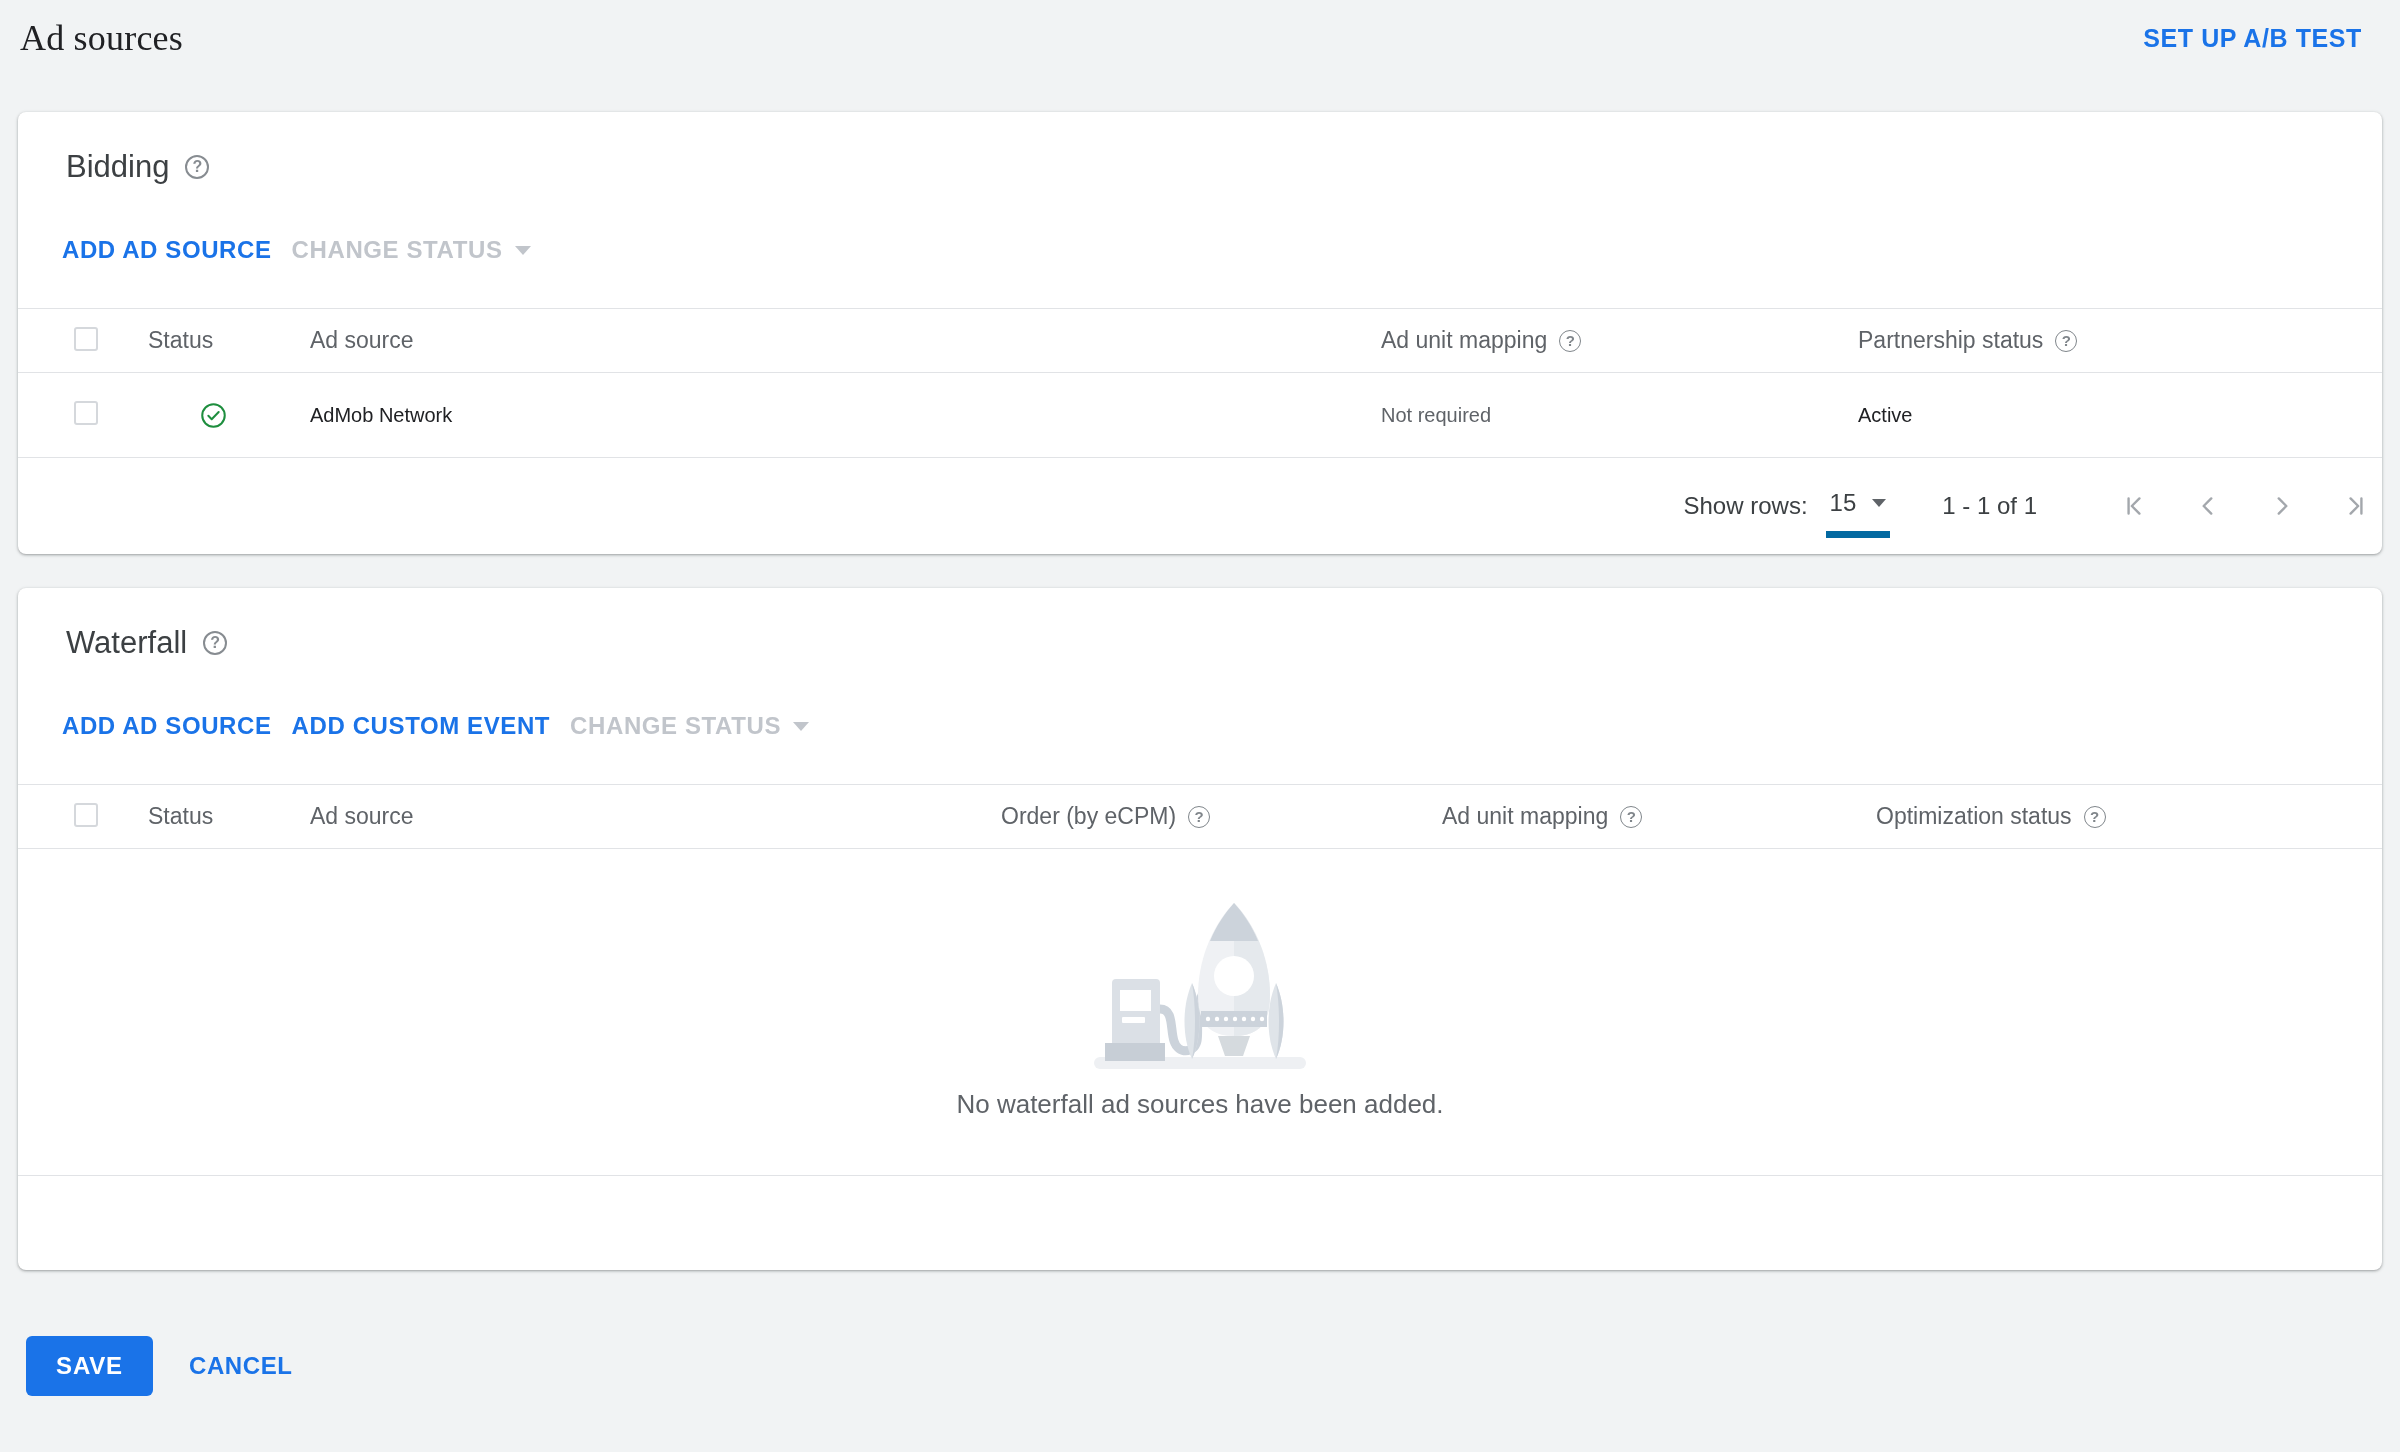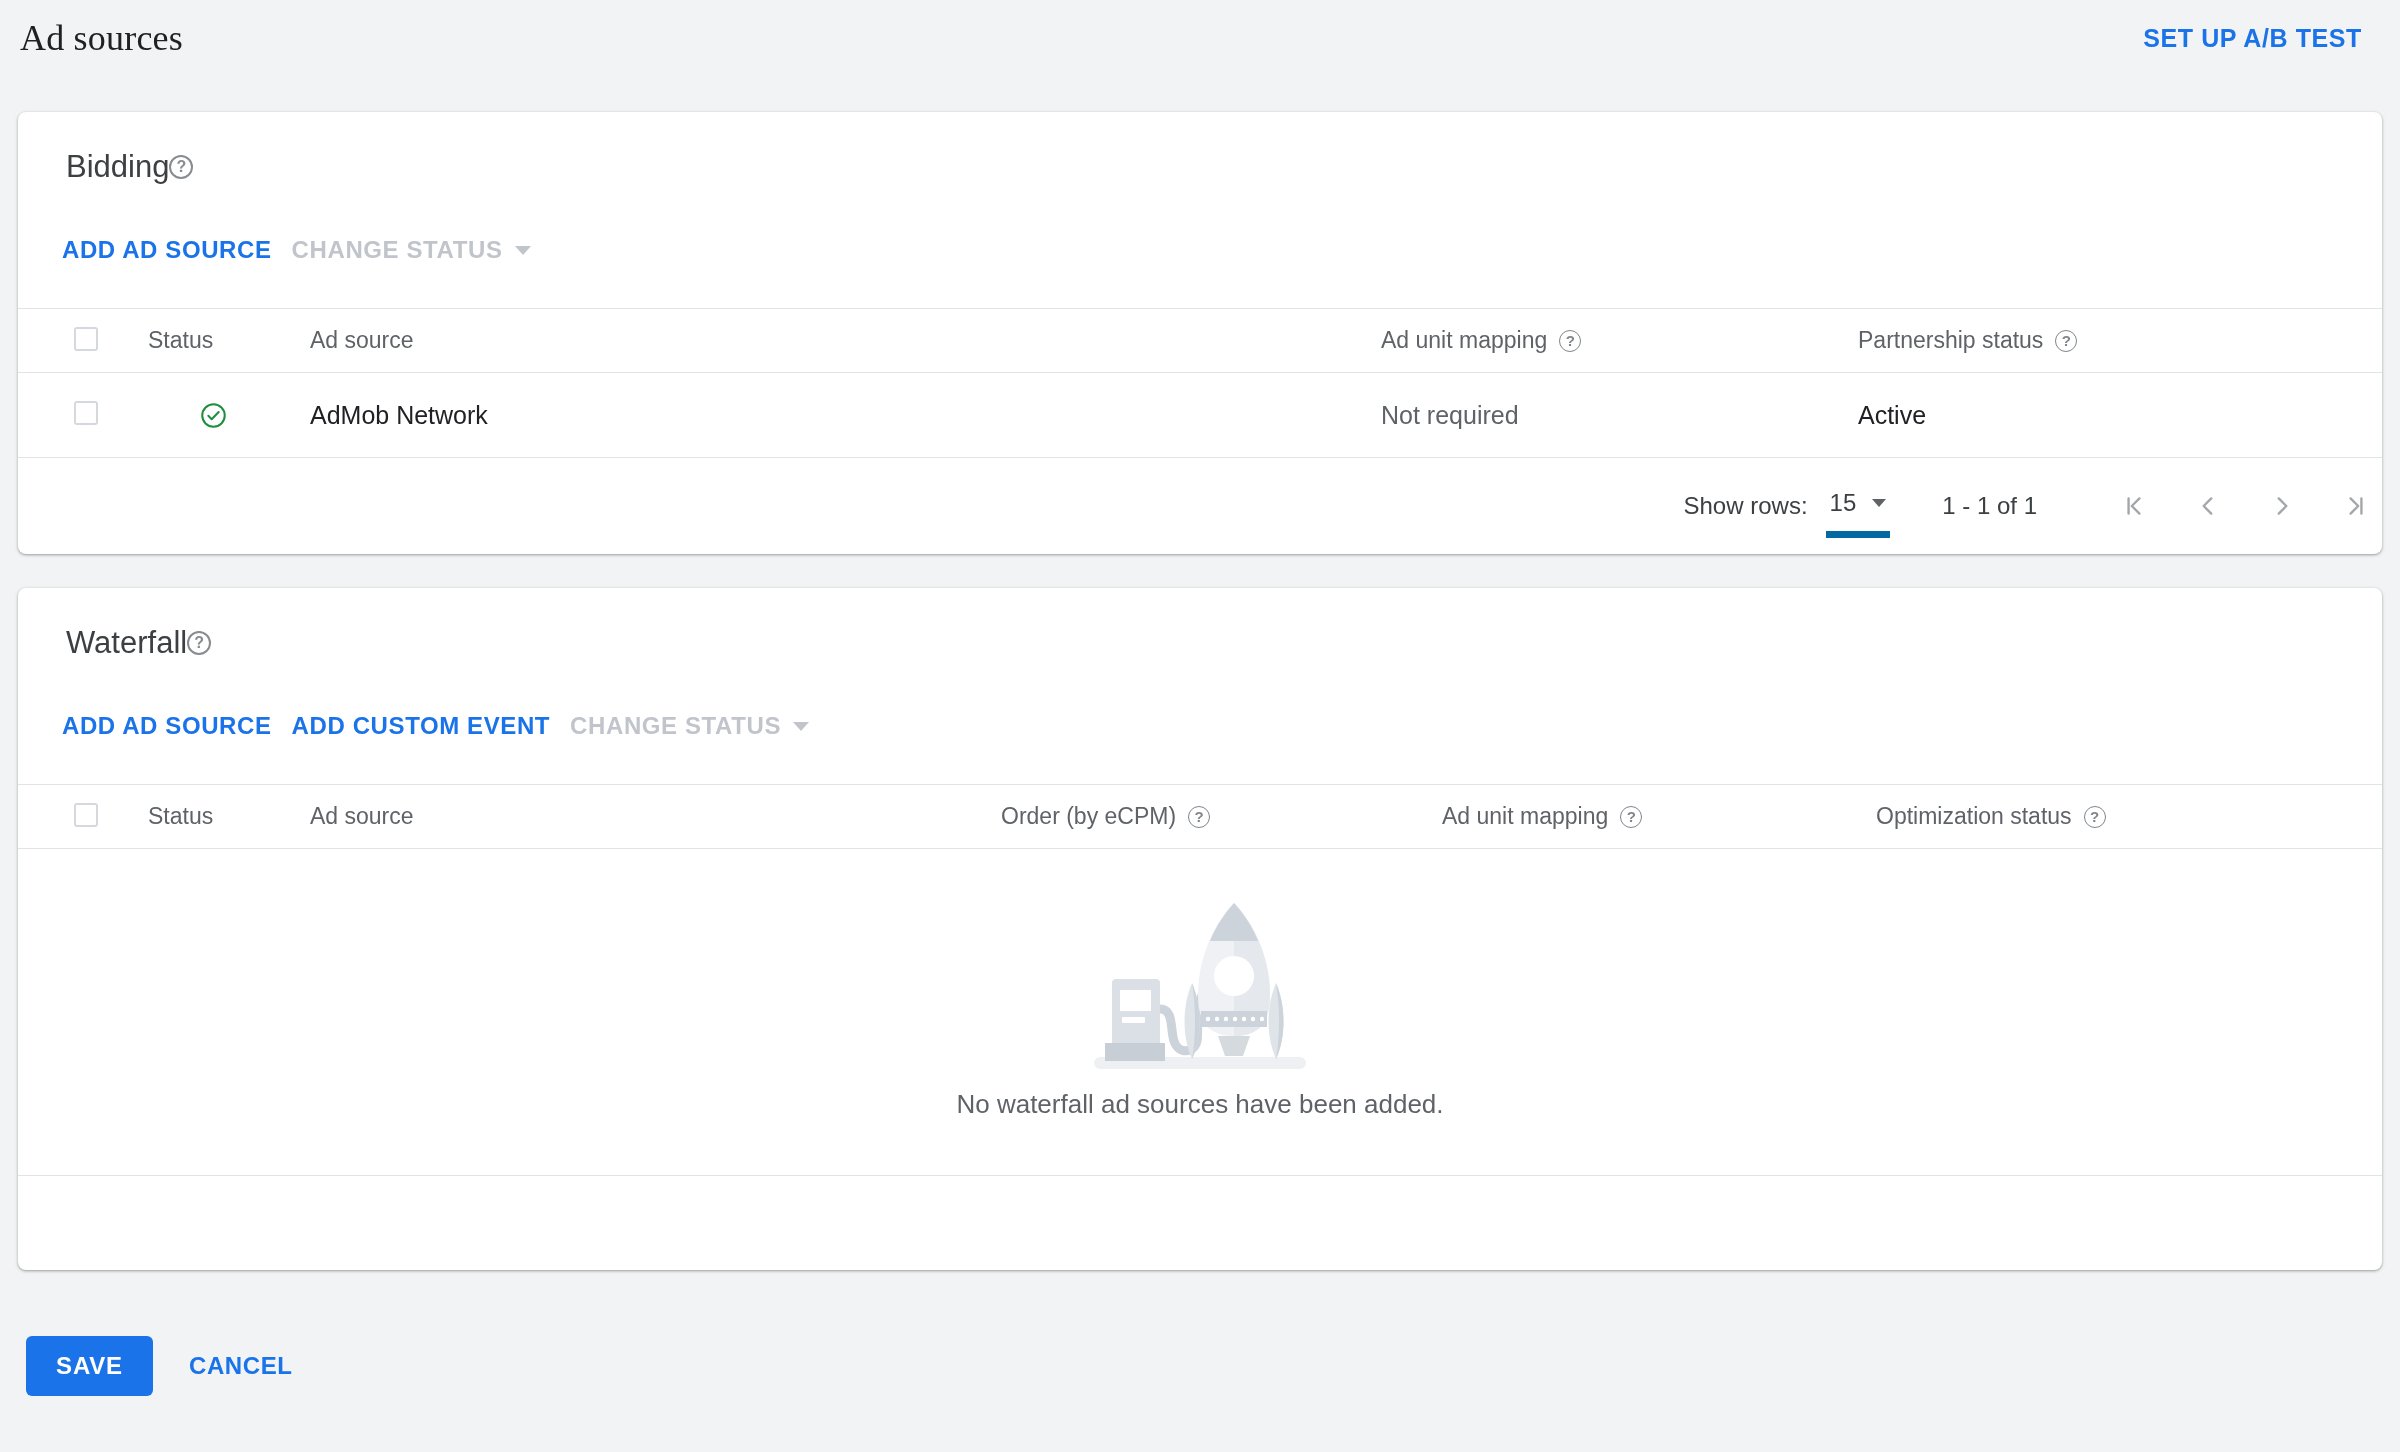--- a/index.html
+++ b/index.html
@@ -31,40 +31,40 @@
   .caret{
     width:0;height:0;border-left:8px solid transparent;border-right:8px solid transparent;
     border-top:9px solid currentColor;display:inline-block;
   }
   .card{
     margin:0 18px;background:var(--card-bg);border-radius:8px;
     box-shadow:0 1px 2px 0 rgba(60,64,67,.30),0 1px 3px 1px rgba(60,64,67,.15);
   }
   .card-bidding{margin-top:42px;}
   .card-waterfall{margin-top:34px;}
-  .card-title-row{display:flex;align-items:center;padding:36px 48px 0 48px;}
+  .card-title-row{display:flex;align-items:center;gap:16px;padding:36px 48px 0 48px;}
   .card-title{font-size:31px;font-weight:400;margin:0;color:#3c4043;line-height:38px;}
   .help-icon{
     width:24px;height:24px;border:2px solid #878c91;border-radius:50%;
     color:#878c91;font-size:16px;font-weight:700;line-height:1;
     display:inline-flex;align-items:center;justify-content:center;flex:0 0 auto;
     cursor:pointer;
   }
   .help-icon.small{width:22px;height:22px;border-width:1.8px;font-size:15px;color:#80868b;border-color:#80868b;}
   .card-actions{display:flex;align-items:center;gap:20px;padding:50px 48px 44px 44px;}
   .thead,.trow{display:grid;align-items:center;padding-left:56px;}
   .grid-bidding{grid-template-columns:74px 162px 1fr 477px 524px;}
   .grid-waterfall{grid-template-columns:74px 162px 1fr 441px 434px 506px;}
   .thead{height:65px;border-top:1px solid var(--divider);border-bottom:1px solid var(--divider);}
   .trow{height:85px;border-bottom:1px solid var(--divider);}
   .th{
     font-size:23px;color:var(--text-gray);display:flex;align-items:center;gap:12px;
     white-space:nowrap;
   }
-  .td{font-size:25px;color:var(--text-dark);white-space:nowrap;}
+  .td{font-size:20px;color:var(--text-dark);white-space:nowrap;}
   .td.muted{color:var(--text-gray);}
   .checkbox{
     width:24px;height:24px;border:2.5px solid #d5d8dc;border-radius:3px;
     background:#fff;display:inline-block;cursor:pointer;
   }
   .status-icon-wrap{margin-left:52px;display:flex;align-items:center;}
   .pagination{
     height:96px;display:flex;align-items:center;justify-content:flex-end;
     padding-right:13px;font-size:24px;color:#3c4043;
   }

